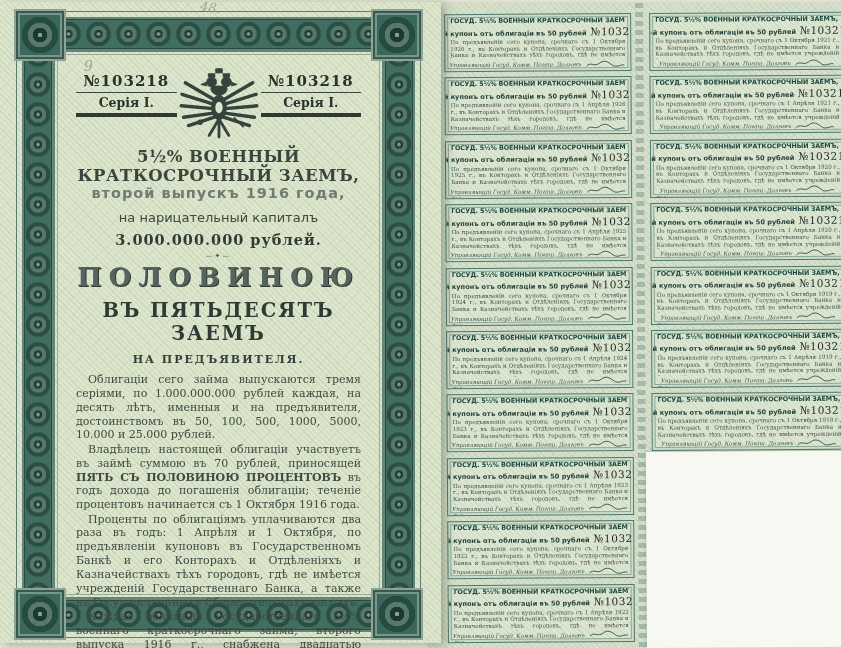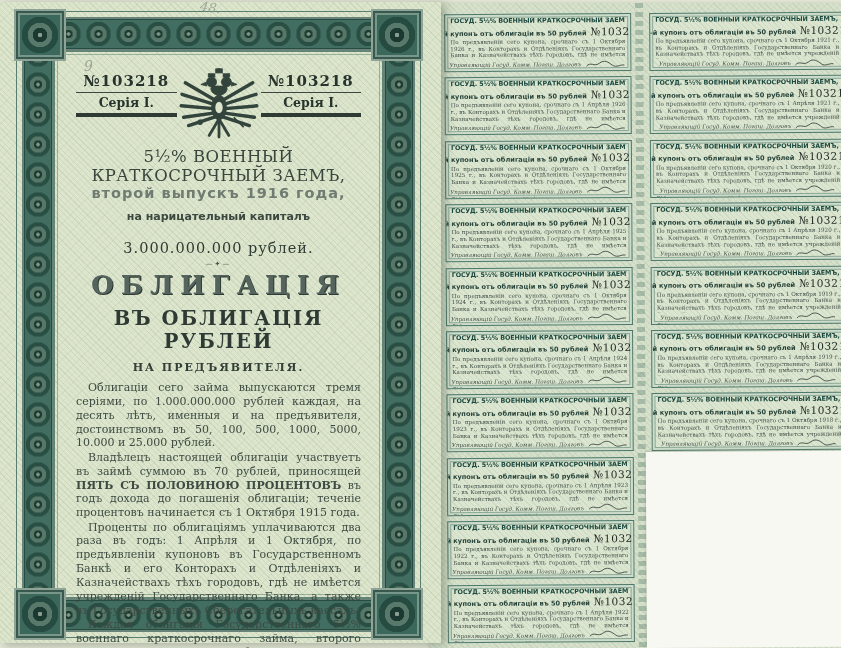--- a/index.html
+++ b/index.html
@@ -101,25 +101,25 @@
   }
   .num-row{display:flex;justify-content:space-between;align-items:flex-start;margin-top:24px;height:70px;}
   .numblock{width:106px;text-align:center;}
   .bond-num{font-size:15px;font-weight:bold;letter-spacing:1px;color:#27332c;
             border-bottom:1px solid #3a463f;padding-bottom:2px;}
   .bond-serie{font-size:12.5px;font-weight:bold;color:#27332c;padding:2px 0 3px;
               border-bottom:4px solid #2e3a33;}
   .eagle{width:84px;height:74px;margin-top:-4px;}
 
   .title1{font-size:21px;font-weight:bold;letter-spacing:2px;color:#323e37;margin-top:4px;}
-  .title2{font-size:16.5px;font-weight:normal;letter-spacing:.5px;color:#39453d;margin-top:5px;}
+  .title2{font-size:16.5px;font-weight:bold;letter-spacing:.5px;color:#39453d;margin-top:5px;}
   .title3{font-family:"DejaVu Sans",sans-serif;font-size:14.5px;font-weight:bold;
           letter-spacing:1px;color:#707b72;}
-  .cap-label{font-family:"DejaVu Sans",sans-serif;font-size:11px;font-weight:bold;color:#3c4840;margin-top:9px;}
-  .cap-value{font-size:14.5px;font-weight:normal;letter-spacing:1px;color:#2f3b34;margin-top:17px;}
+  .cap-label{font-family:"DejaVu Sans",sans-serif;font-size:13px;font-weight:normal;color:#3c4840;margin-top:9px;}
+  .cap-value{font-size:14.5px;font-weight:bold;letter-spacing:1px;color:#2f3b34;margin-top:6px;}
   .divider{font-size:7px;color:#4a564e;margin-top:4px;letter-spacing:2px;}
   .denom-title{
     font-size:26px;font-weight:bold;letter-spacing:7px;color:#55645c;margin-top:2px;
     text-shadow:1px 1px 0 #2e3a33, -0.5px -0.5px 0 #eef3e6;
   }
   .denom-value{font-size:19.5px;font-weight:bold;letter-spacing:2px;color:#2e3a33;margin-top:7px;}
   .denom-bearer{font-size:11px;font-weight:bold;letter-spacing:2px;color:#323e37;margin-top:8px;}
 
   .paras{margin-top:7px;text-align:justify;}
   .paras p{font-size:11px;line-height:1.26;margin:0 0 .5px;text-indent:12px;color:#3e4a42;}
@@ -489,27 +489,27 @@
           <div class="bond-num">№103218</div>
           <div class="bond-serie">Серія I.</div>
         </div>
       </div>
 
       <div class="title2">5½% ВОЕННЫЙ КРАТКОСРОЧНЫЙ ЗАЕМЪ,</div>
       <div class="title3">второй выпускъ 1916 года,</div>
       <div class="cap-label">на нарицательный капиталъ</div>
       <div class="cap-value">3.000.000.000 рублей.</div>
       <div class="divider">—✦—</div>
-      <div class="denom-title">ОБЛИГАЦІЯ</div>
-      <div class="denom-value">ВЪ ОБЛИГАЦІЯ РУБЛЕЙ</div>
+      <div class="denom-title">ПОЛОВИНОЮ</div>
+      <div class="denom-value">ВЪ ПЯТЬДЕСЯТЪ ЗАЕМЪ</div>
       <div class="denom-bearer">НА ПРЕДЪЯВИТЕЛЯ.</div>
 
       <div class="paras">
         <p>Облигаціи сего займа выпускаются тремя серіями, по 1.000.000.000 рублей каждая, на десять лѣтъ, именныя и на предъявителя, достоинствомъ въ 50, 100, 500, 1000, 5000, 10.000 и 25.000 рублей.</p>
-        <p><span>Владѣлецъ настоящей облигаціи участвуетъ въ займѣ суммою въ 70 рублей, приносящей </span><span class="p-bold">ПЯТЬ СЪ ПОЛОВИНОЮ ПРОЦЕНТОВЪ</span><span> въ годъ дохода до погашенія облигаціи; теченіе процентовъ начинается съ 1 Октября 1915 года.</span></p>
+        <p><span>Владѣлецъ настоящей облигаціи участвуетъ въ займѣ суммою въ 70 рублей, приносящей </span><span class="p-bold">ПЯТЬ СЪ ПОЛОВИНОЮ ПРОЦЕНТОВЪ</span><span> въ годъ дохода до погашенія облигаціи; теченіе процентовъ начинается съ 1 Октября 1916 года.</span></p>
         <p>Проценты по облигаціямъ уплачиваются два раза въ годъ: 1 Апрѣля и 1 Октября, по предъявленіи купоновъ въ Государственномъ Банкѣ и его Конторахъ и Отдѣленіяхъ и Казначействахъ тѣхъ городовъ, гдѣ не имѣется учрежденій Государственнаго Банка, а также въ Государственныхъ Сберегательныхъ кассахъ.</p>
         <p>Каждая облигація Государственнаго 5½% военнаго краткосрочнаго займа, второго выпуска 1916 г., снабжена двадцатью купонами. Купоны отъ сихъ облигацій подлежатъ оплатѣ въ теченіе 10 лѣтъ съ наступленія по нимъ сроковъ, а облигаціи — въ теченіе 30 лѣтъ со срока, назначеннаго для ихъ выкупа.</p>
       </div>
 
       <div class="sig-block">
         <div class="sig-role1a">Управляющій Государственною</div>
         <div class="sig-role1b">Коммиссіею Погашенія Долговъ</div>
         <svg class="sig1-squiggle" width="130" height="22" viewBox="0 0 130 22">
           <path d="M4,14 C12,4 18,16 26,8 S40,3 46,12 S60,6 70,10 S92,8 104,11 S120,10 127,12" fill="none" stroke="#3c4a42" stroke-width="1.3"></path>
           <path d="M30,18 L120,15" fill="none" stroke="#3c4a42" stroke-width="0.8"></path>

